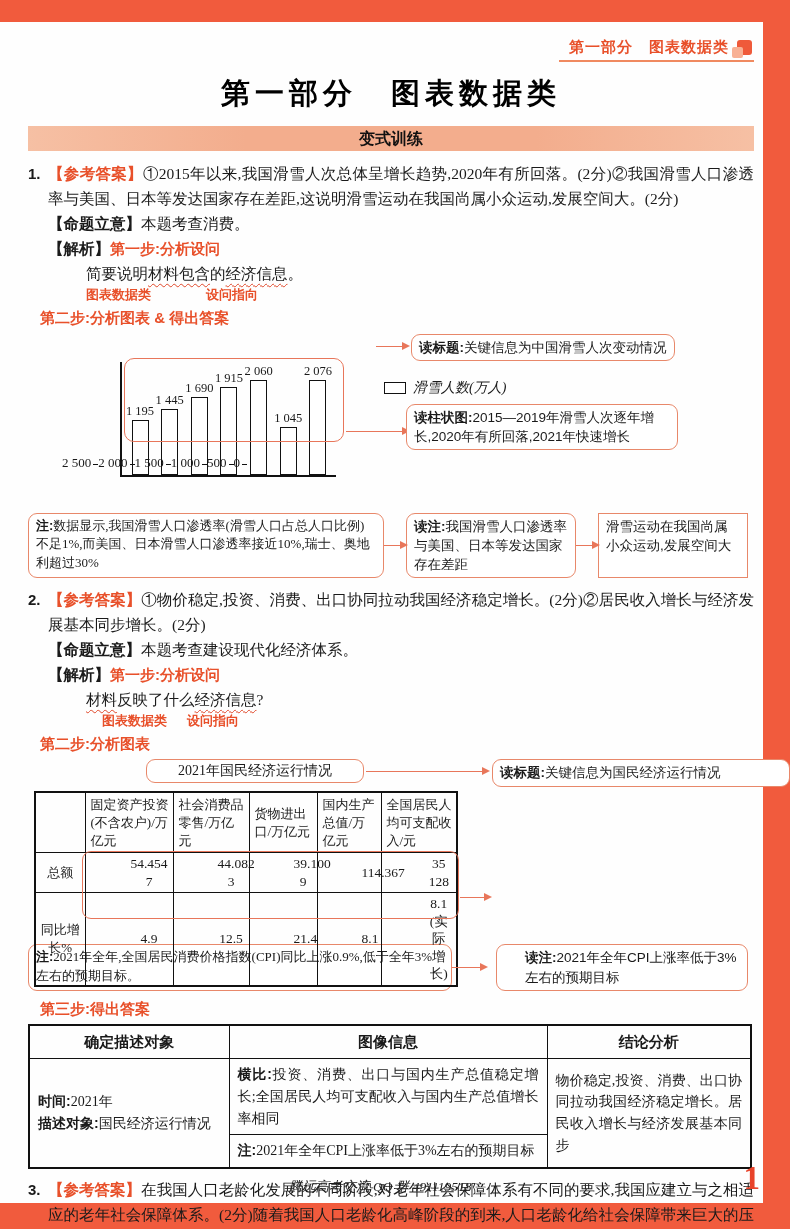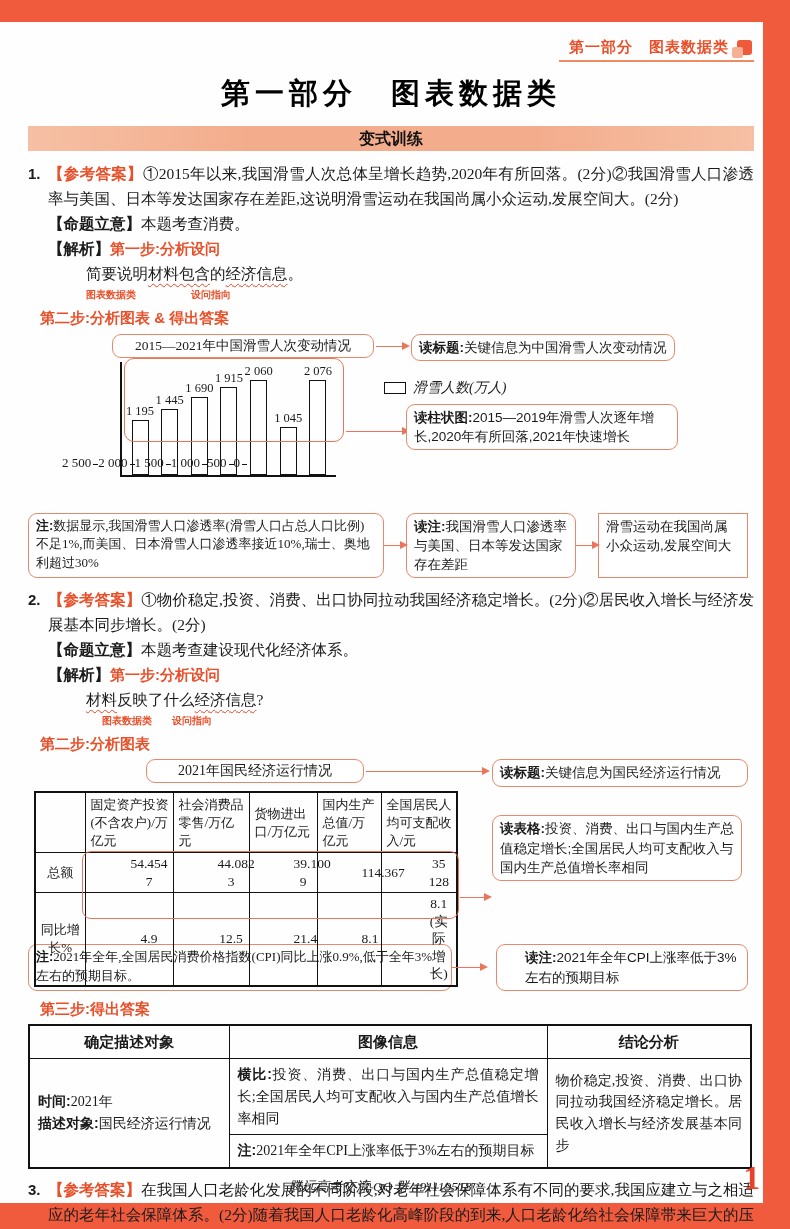--- a/index.html
+++ b/index.html
@@ -26,21 +26,21 @@
 
   .q { position:relative; padding-left:20px; font-size:15.5px; line-height:25px; text-align:justify; }
   .qnum { position:absolute; left:0; top:0; font-weight:bold; font-family:"Liberation Sans",sans-serif; font-size:15px; }
   .olabel { color:#e8502a; font-weight:bold; font-family:"Liberation Sans",sans-serif; }
   .blabel { font-weight:bold; font-family:"Liberation Sans",sans-serif; }
   .step-inline, .step { color:#e8502a; font-weight:bold; font-family:"Liberation Sans",sans-serif; font-size:15px; }
   .step { margin:3px 0 3px 12px; }
   .prompt { margin-left:38px; }
   .wavy { text-decoration:underline; text-decoration-style:wavy; text-decoration-color:#e0482a;
           text-underline-offset:4px; text-decoration-thickness:1px; }
-  .tags { height:20px; line-height:18px; font-size:10px; }
+  .tags { height:20px; line-height:18px; font-size:13px; }
   .tag { color:#e8502a; font-weight:bold; font-family:"Liberation Sans",sans-serif; }
   .tags1 { margin-left:38px; } .tags1 .tag:first-child { margin-right:55px; }
   .tags2 { margin-left:54px; } .tags2 .tag:first-child { margin-right:20px; }
 
   
   .ann-box { border:1.5px solid #e8886a; border-radius:9px; background:#fff; padding:3px 7px;
              font-size:13.5px; line-height:1.42; font-family:"Liberation Sans",sans-serif; }
   .ann-box b { font-family:"Liberation Sans",sans-serif; }
   .sharp { border-radius:0; }
   .note-style { font-family:"Liberation Serif",serif; font-size:13px; }
@@ -82,21 +82,21 @@
   .notesrow .ann-box { display:block; }
   .n1 { width:356px; } .n2 { width:170px; } .n3 { width:150px; }
   .n4 { width:424px; } .n5 { width:252px; margin-left:10px;padding-left:28px; }
   .notes2 .flex-arrow { width:34px; }
 
   
   .figure2 { position:relative; height:182px; margin:3px 0 0; }
   .f2-title { position:absolute; left:118px; top:2px; width:218px; height:24px; padding:0;
               text-align:center; line-height:21px; font-size:14px; font-family:"Liberation Serif",serif; white-space:nowrap; }
   .f2-arrow1 { left:338px; top:14px; width:122px; }
-  .f2-callout1 { position:absolute; left:464px; top:2px; width:256px; }
+  .f2-callout1 { position:absolute; left:464px; top:2px; width:298px; }
   .econ { position:absolute; left:6px; top:34px; width:422px; border-collapse:collapse; table-layout:fixed;
           border:2px solid #111; font-size:13px; }
   .econ td { border:1px solid #111; padding:2px 4px; vertical-align:middle; }
   .econ .hcell { font-size:13px; line-height:1.35; text-align:left; padding:3px 3px 3px 5px; }
   .econ .rowlab { text-align:center; font-size:13px; }
   .econ .val { text-align:center; font-size:13.5px; white-space:pre-line; line-height:1.3;padding-left:44px; }
   .f2-overlay { position:absolute; border:1.5px solid #e8765a; border-radius:9px; }
   .f2-callout2 { position:absolute; left:464px; top:58px; width:250px; }
 
   
@@ -137,21 +137,20 @@
       <p><span class="olabel">【参考答案】</span><span>①2015年以来,我国滑雪人次总体呈增长趋势,2020年有所回落。(2分)②我国滑雪人口渗透率与美国、日本等发达国家存在差距,这说明滑雪运动在我国尚属小众运动,发展空间大。(2分)</span></p>
       <p><span class="blabel">【命题立意】</span><span>本题考查消费。</span></p>
       <p><span class="blabel">【解析】</span><span class="step-inline">第一步:分析设问</span></p>
       <p class="prompt"><span>简要说明</span><span class="wavy">材料包含</span><span>的</span><span class="wavy">经济信息</span><span>。</span></p>
       <p class="tags tags1"><span class="tag">图表数据类</span><span class="tag">设问指向</span></p>
     </section>
 
     <p class="step">第二步:分析图表 &amp; 得出答案</p>
 
     <div class="figure1">
-      <div class="ann-box f1-title">2015—2021年中国滑雪人次变动情况</div>
       <div class="arrow f1-arrow1"></div>
       <div class="ann-box f1-callout1"><b>读标题:</b><span>关键信息为中国滑雪人次变动情况</span></div>
 
       <div class="chart">
         <div class="chart-top">
           <div class="ylabels">
               <div class="ytick">2 500</div>
               <div class="ytick">2 000</div>
               <div class="ytick">1 500</div>
               <div class="ytick">1 000</div>
@@ -255,21 +254,20 @@
           <td class="val">12.5</td>
           <td class="val">21.4</td>
           <td class="val">8.1</td>
           <td class="val">8.1
 (实际增长)</td>
         </tr>
       </tbody>
         </table>
       <div class="f2-overlay" style="left: 54px; top: 93.1406px; width: 377px; height: 68.5px;"></div>
       <div class="arrow" style="left: 432px; top: 139.641px; width: 30px;"></div>
-      <div class="ann-box f2-callout2"><b>读表格:</b><span>投资、消费、出口与国内生产总值稳定增长;全国居民人均可支配收入与国内生产总值增长率相同</span></div>
     </div>
 
     <div class="notesrow notes2">
       <div class="ann-box note-style n4"><b>注:</b><span>2021年全年,全国居民消费价格指数(CPI)同比上涨0.9%,低于全年3%左右的预期目标。</span></div>
       <div class="flex-arrow"></div>
       <div class="ann-box n5"><b>读注:</b><span>2021年全年CPI上涨率低于3%左右的预期目标</span></div>
     </div>
 
     <p class="step">第三步:得出答案</p>
 

